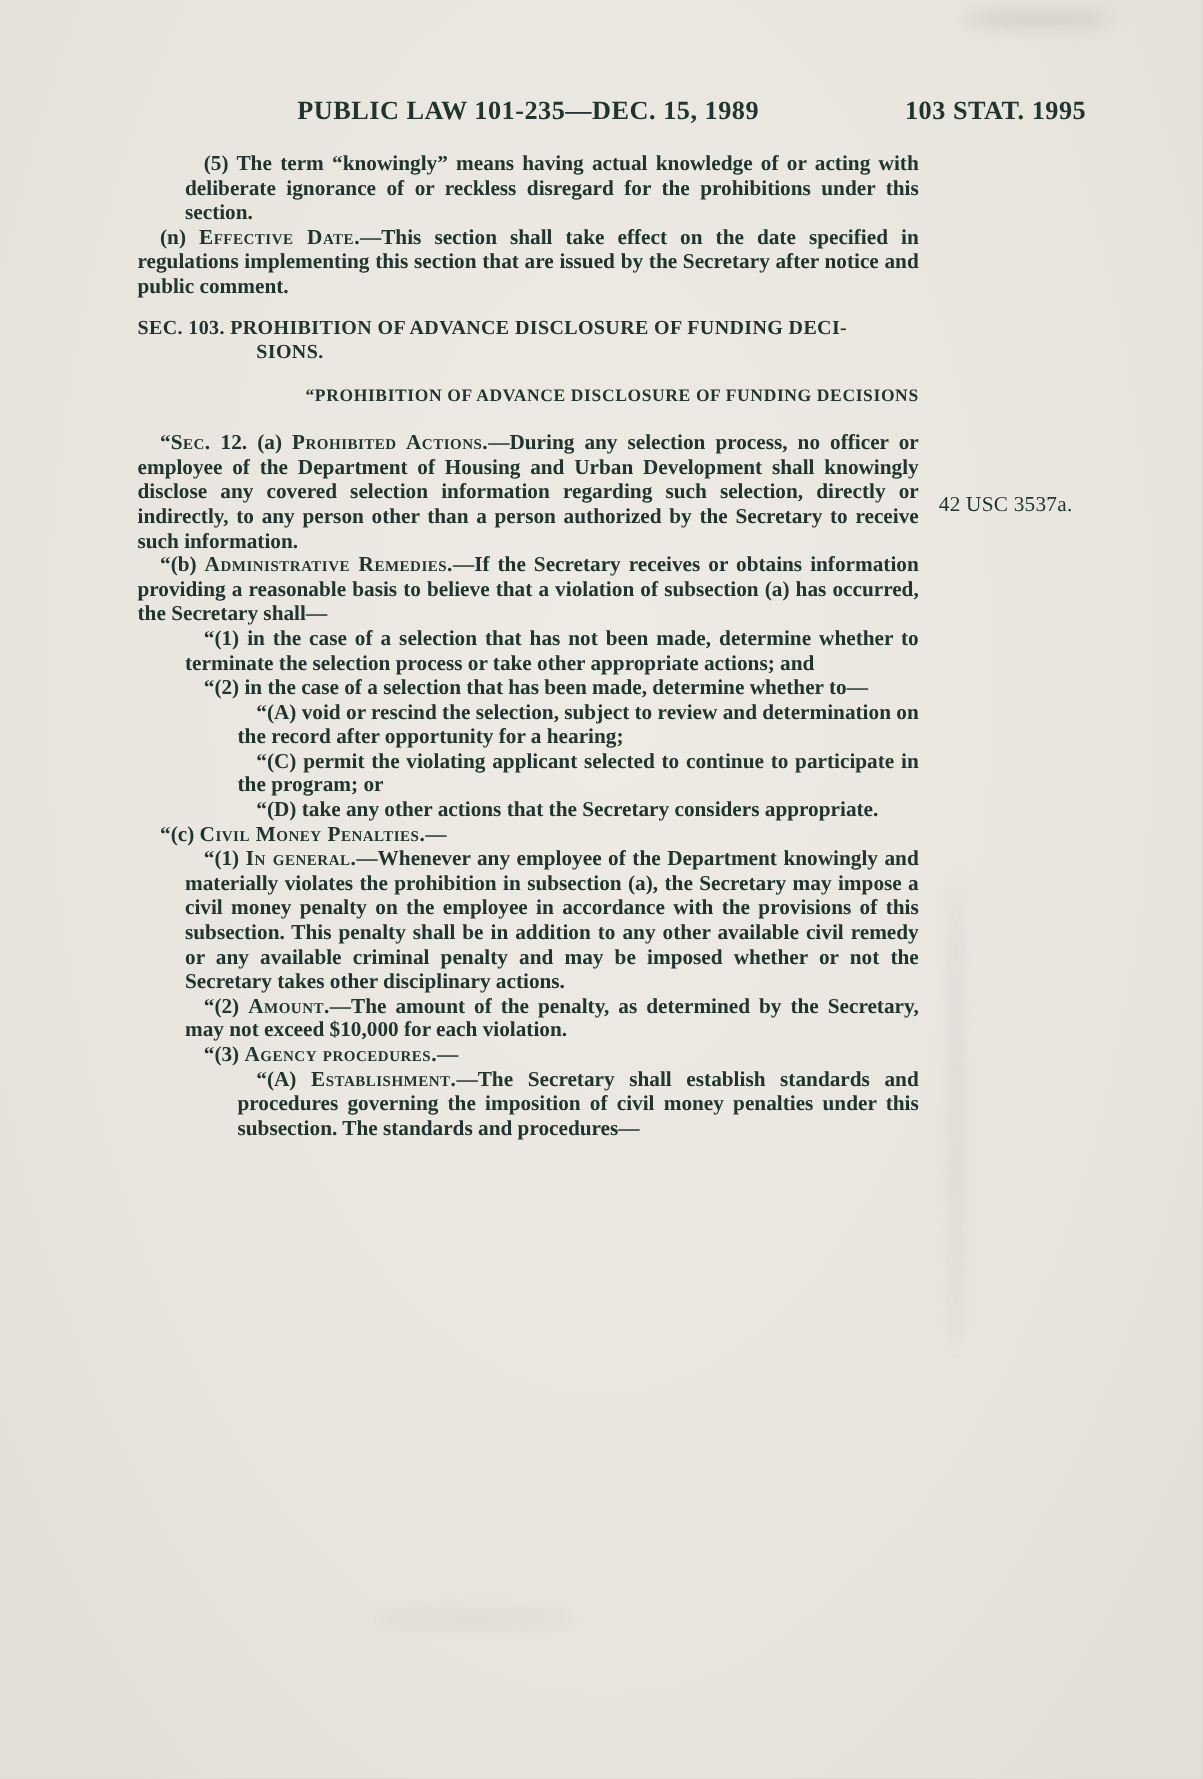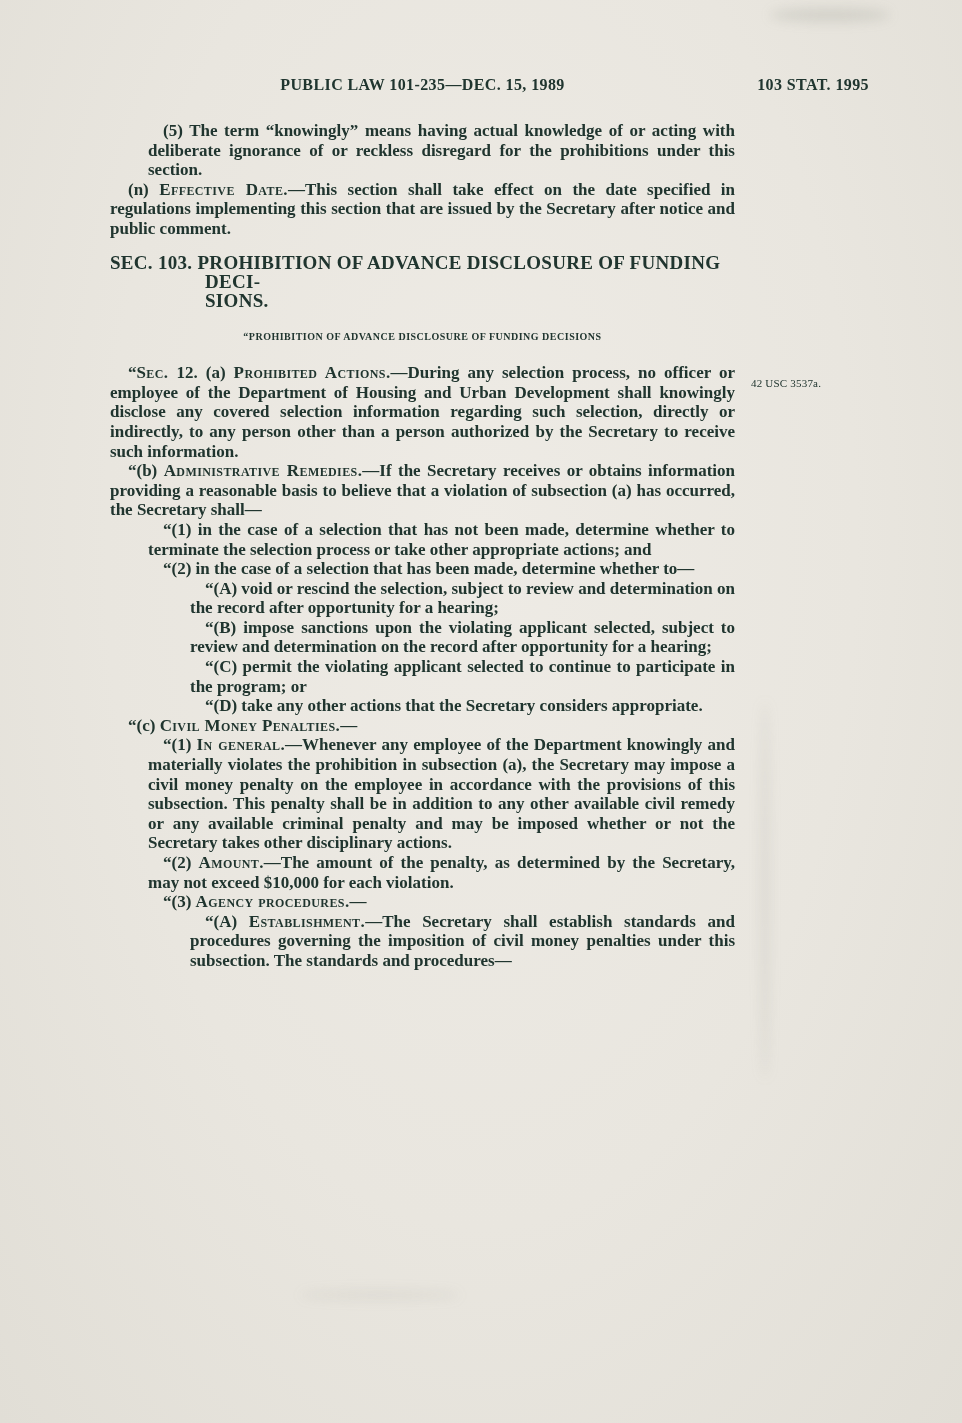--- a/index.html
+++ b/index.html
@@ -17,40 +17,40 @@
     color: #20352f;
     overflow: hidden;
   }
   .header {
     position: absolute;
     top: 76px;
     left: 110px;
     width: 760px;
     height: 24px;
     font-weight: bold;
-    font-size: 16px;
+    font-size: 21px;
     letter-spacing: 0.4px;
   }
   .header-left {
     position: absolute;
     left: 0;
     width: 625px;
     text-align: center;
   }
   .header-right {
     position: absolute;
     right: 1px;
     text-align: right;
   }
   .margin-note {
     position: absolute;
     left: 751px;
-    top: 377px;
+    top: 394px;
     width: 140px;
-    font-size: 11px;
+    font-size: 17px;
     letter-spacing: 0.2px;
     font-weight: normal;
   }
   .content {
     position: absolute;
     left: 110px;
     top: 121px;
     width: 625px;
     font-size: 17px;
     line-height: 19.6px;
@@ -60,30 +60,30 @@
   .content p { margin: 0; font-family: Liberation Serif, serif; }
   .body-p.indent0 { text-indent: 18px; }
   .body-p.indent1 { margin-left: 38px; text-indent: 15px; }
   .body-p.indent2 { margin-left: 80px; text-indent: 15px; }
   .body-p.indent3 { margin-left: 118px; text-indent: 15px; }
   .sc { font-variant: small-caps; letter-spacing: 0.4px; }
   .sec-heading {
     margin: 14px 0 11px 0 !important;
     padding-left: 95px;
     text-indent: -95px;
-    font-size: 19px;
+    font-size: 16px;
     line-height: 19px;
     letter-spacing: 0.3px;
     text-align: left;
   }
   .center-heading {
     margin: 17px 0 17px 0 !important;
-    text-align: center;
+    text-align: right;
     text-indent: 0;
-    font-size: 10px;
+    font-size: 14px;
     letter-spacing: 0.5px;
   }
   .artifact {
     position: absolute;
     border-radius: 50%;
     filter: blur(6px);
     pointer-events: none;
   }
   .artifact.a1 { left: 770px; top: 8px;   width: 120px; height: 14px; background: rgba(120,125,118,0.18); }
   .artifact.a2 { left: 760px; top: 700px; width: 10px;  height: 380px; background: rgba(130,132,125,0.12); }
@@ -107,21 +107,20 @@
   <div class="content">
       <p class="body-p indent1"><span>(5) The term “knowingly” means having actual knowledge of or acting with deliberate ignorance of or reckless disregard for the prohibitions under this section.</span></p>
       <p class="body-p indent0"><span>(n) </span><span class="sc">Effective Date.</span><span>—This section shall take effect on the date specified in regulations implementing this section that are issued by the Secretary after notice and public comment.</span></p>
       <p class="sec-heading">SEC. 103. PROHIBITION OF ADVANCE DISCLOSURE OF FUNDING DECI-<br>SIONS.</p>
       <p class="center-heading">“PROHIBITION OF ADVANCE DISCLOSURE OF FUNDING DECISIONS</p>
       <p class="body-p indent0"><span>“</span><span class="sc">Sec.</span><span> 12. (a) </span><span class="sc">Prohibited Actions.</span><span>—During any selection process, no officer or employee of the Department of Housing and Urban Development shall knowingly disclose any covered selection information regarding such selection, directly or indirectly, to any person other than a person authorized by the Secretary to receive such information.</span></p>
       <p class="body-p indent0"><span>“(b) </span><span class="sc">Administrative Remedies.</span><span>—If the Secretary receives or obtains information providing a reasonable basis to believe that a violation of subsection (a) has occurred, the Secretary shall—</span></p>
       <p class="body-p indent1"><span>“(1) in the case of a selection that has not been made, determine whether to terminate the selection process or take other appropriate actions; and</span></p>
       <p class="body-p indent1"><span>“(2) in the case of a selection that has been made, determine whether to—</span></p>
       <p class="body-p indent2"><span>“(A) void or rescind the selection, subject to review and determination on the record after opportunity for a hearing;</span></p>
-      <p class="body-p indent2"><span>“(B) impose sanctions upon the violating applicant selected, subject to review and determination on the record after opportunity for a hearing;</span></p>
       <p class="body-p indent2"><span>“(C) permit the violating applicant selected to continue to participate in the program; or</span></p>
       <p class="body-p indent2"><span>“(D) take any other actions that the Secretary considers appropriate.</span></p>
       <p class="body-p indent0"><span>“(c) </span><span class="sc">Civil Money Penalties.</span><span>—</span></p>
       <p class="body-p indent1"><span>“(1) </span><span class="sc">In general.</span><span>—Whenever any employee of the Department knowingly and materially violates the prohibition in subsection (a), the Secretary may impose a civil money penalty on the employee in accordance with the provisions of this subsection. This penalty shall be in addition to any other available civil remedy or any available criminal penalty and may be imposed whether or not the Secretary takes other disciplinary actions.</span></p>
       <p class="body-p indent1"><span>“(2) </span><span class="sc">Amount.</span><span>—The amount of the penalty, as determined by the Secretary, may not exceed $10,000 for each violation.</span></p>
       <p class="body-p indent1"><span>“(3) </span><span class="sc">Agency procedures.</span><span>—</span></p>
       <p class="body-p indent2"><span>“(A) </span><span class="sc">Establishment.</span><span>—The Secretary shall establish standards and procedures governing the imposition of civil money penalties under this subsection. The standards and procedures—</span></p>
     </div>
 </div>
 

